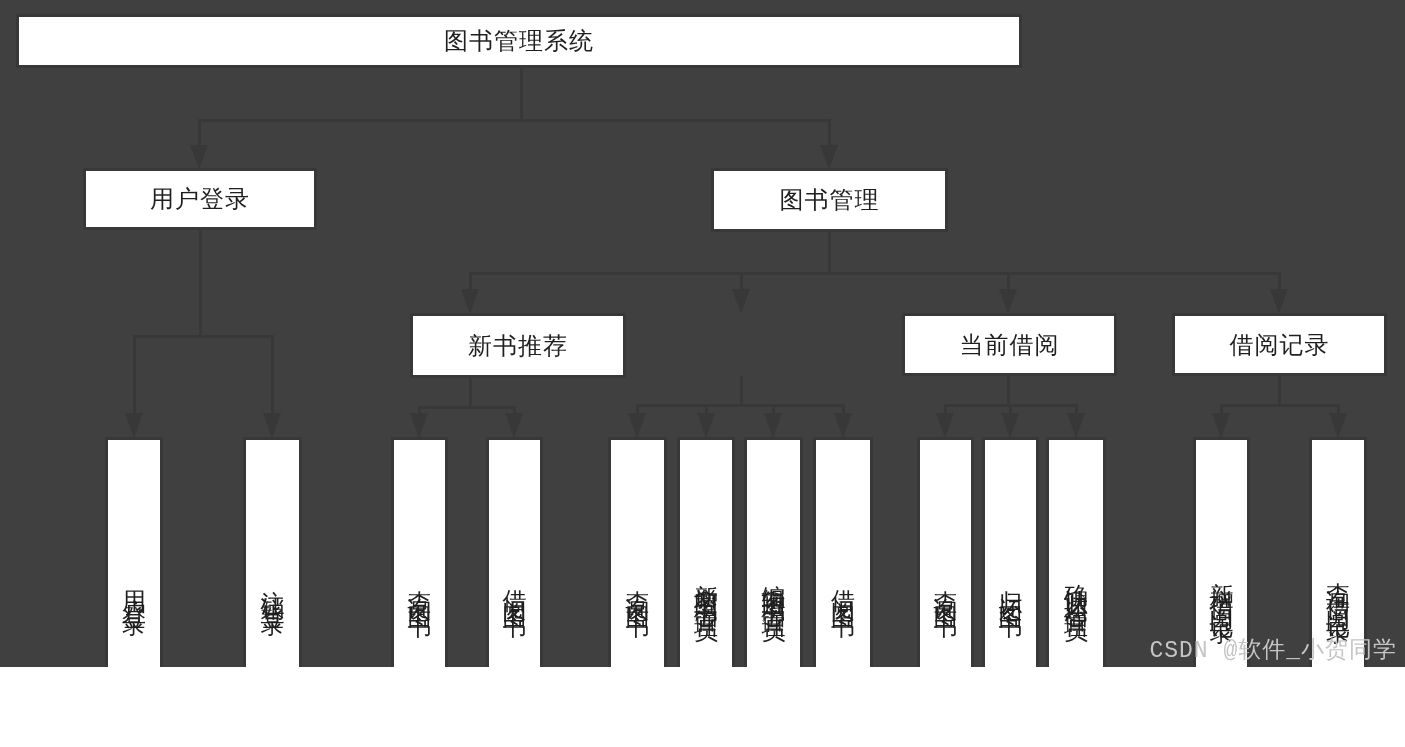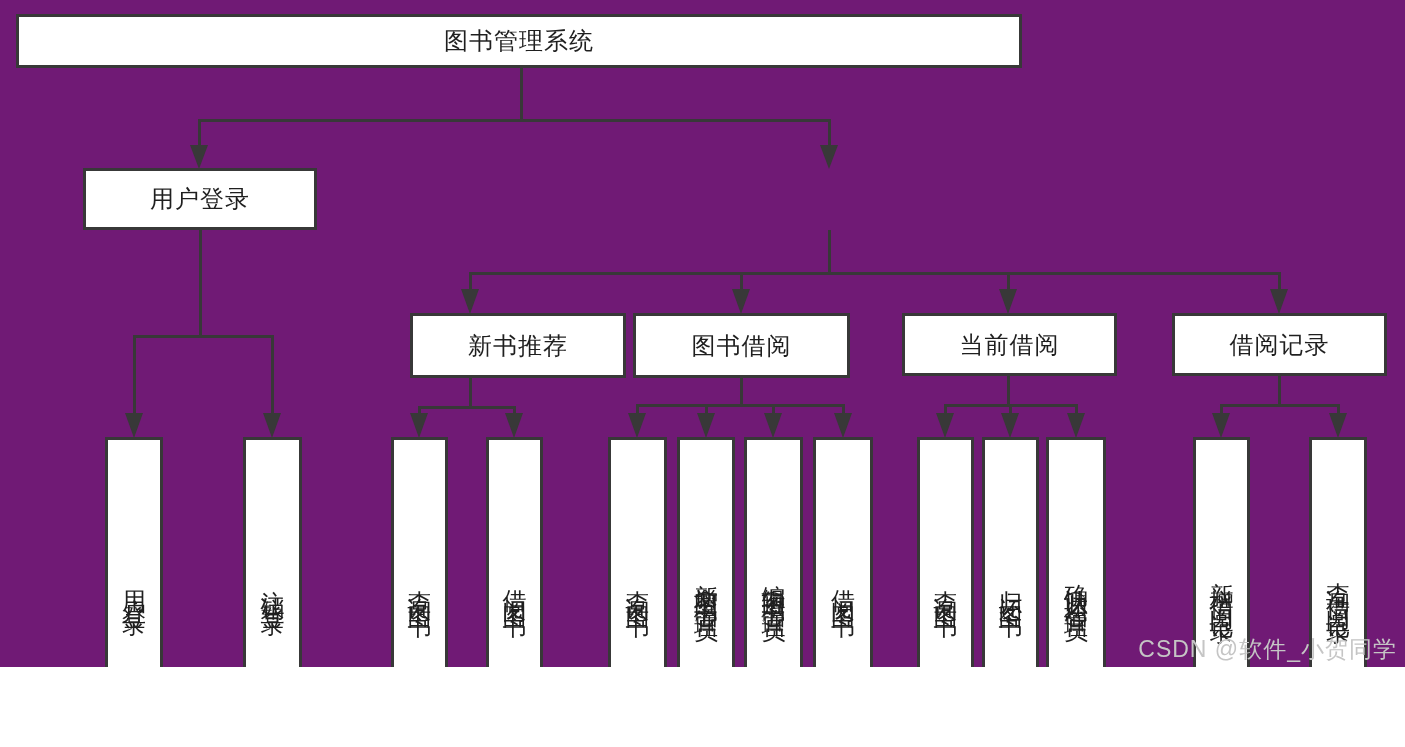--- a/index.html
+++ b/index.html
@@ -5,21 +5,21 @@
   html, body {
     margin: 0;
     padding: 0;
     background: #ffffff;
     font-family: "Liberation Sans", "DejaVu Sans", sans-serif;
   }
   .stage {
     position: relative;
     width: 1405px;
     height: 667px;
-    background: #701a75;
+    background: #404040;
     overflow: hidden;
   }
   .connectors {
     position: absolute;
     left: 0;
     top: 0;
     width: 1405px;
     height: 747px;
     z-index: 1;
   }
@@ -51,20 +51,21 @@
   }
   .watermark {
     position: absolute;
     right: 8px;
     bottom: 2px;
     font-size: 23px;
     color: #c5c5c5;
     letter-spacing: 1px;
     z-index: 3;
     white-space: nowrap;
+    font-family: Liberation Mono, monospace;
   }
 </style>
 </head>
 <body>
 
 <div class="stage">
 
   <svg class="connectors" viewBox="0 0 1405 747" xmlns="http://www.w3.org/2000/svg" stroke="#383838" stroke-width="3" fill="#383838" shape-rendering="crispEdges">
 
     <g>
@@ -141,27 +142,27 @@
     </g>
   </svg>
 
   <div class="node hbox" style="left:16px; top:14px; width:1006px; height:54px;">
     <span>图书管理系统</span>
   </div>
 
   <div class="node hbox" style="left:83px; top:168px; width:234px; height:62px;">
     <span>用户登录</span>
   </div>
+  <div class="node hbox" style="left:711px; top:168px; width:237px; height:64px;">
+    <span>图书管理</span>
+  </div>
 
   <div class="node hbox" style="left:362px; top:313px; width:216px; height:65px;margin-left:48px;">
     <span>新书推荐</span>
   </div>
-  <div class="node hbox" style="left:633px; top:313px; width:217px; height:65px;">
-    <span>图书借阅</span>
-  </div>
   <div class="node hbox" style="left:902px; top:313px; width:215px; height:63px;justify-content:center;">
     <span>当前借阅</span>
   </div>
   <div class="node hbox" style="left:1172px; top:313px; width:215px; height:63px;">
     <span>借阅记录</span>
   </div>
 
   <div class="node vbox" style="left:105px; top:437px; width:58px; height:300px;">
     <span>用户登录</span>
   </div>

